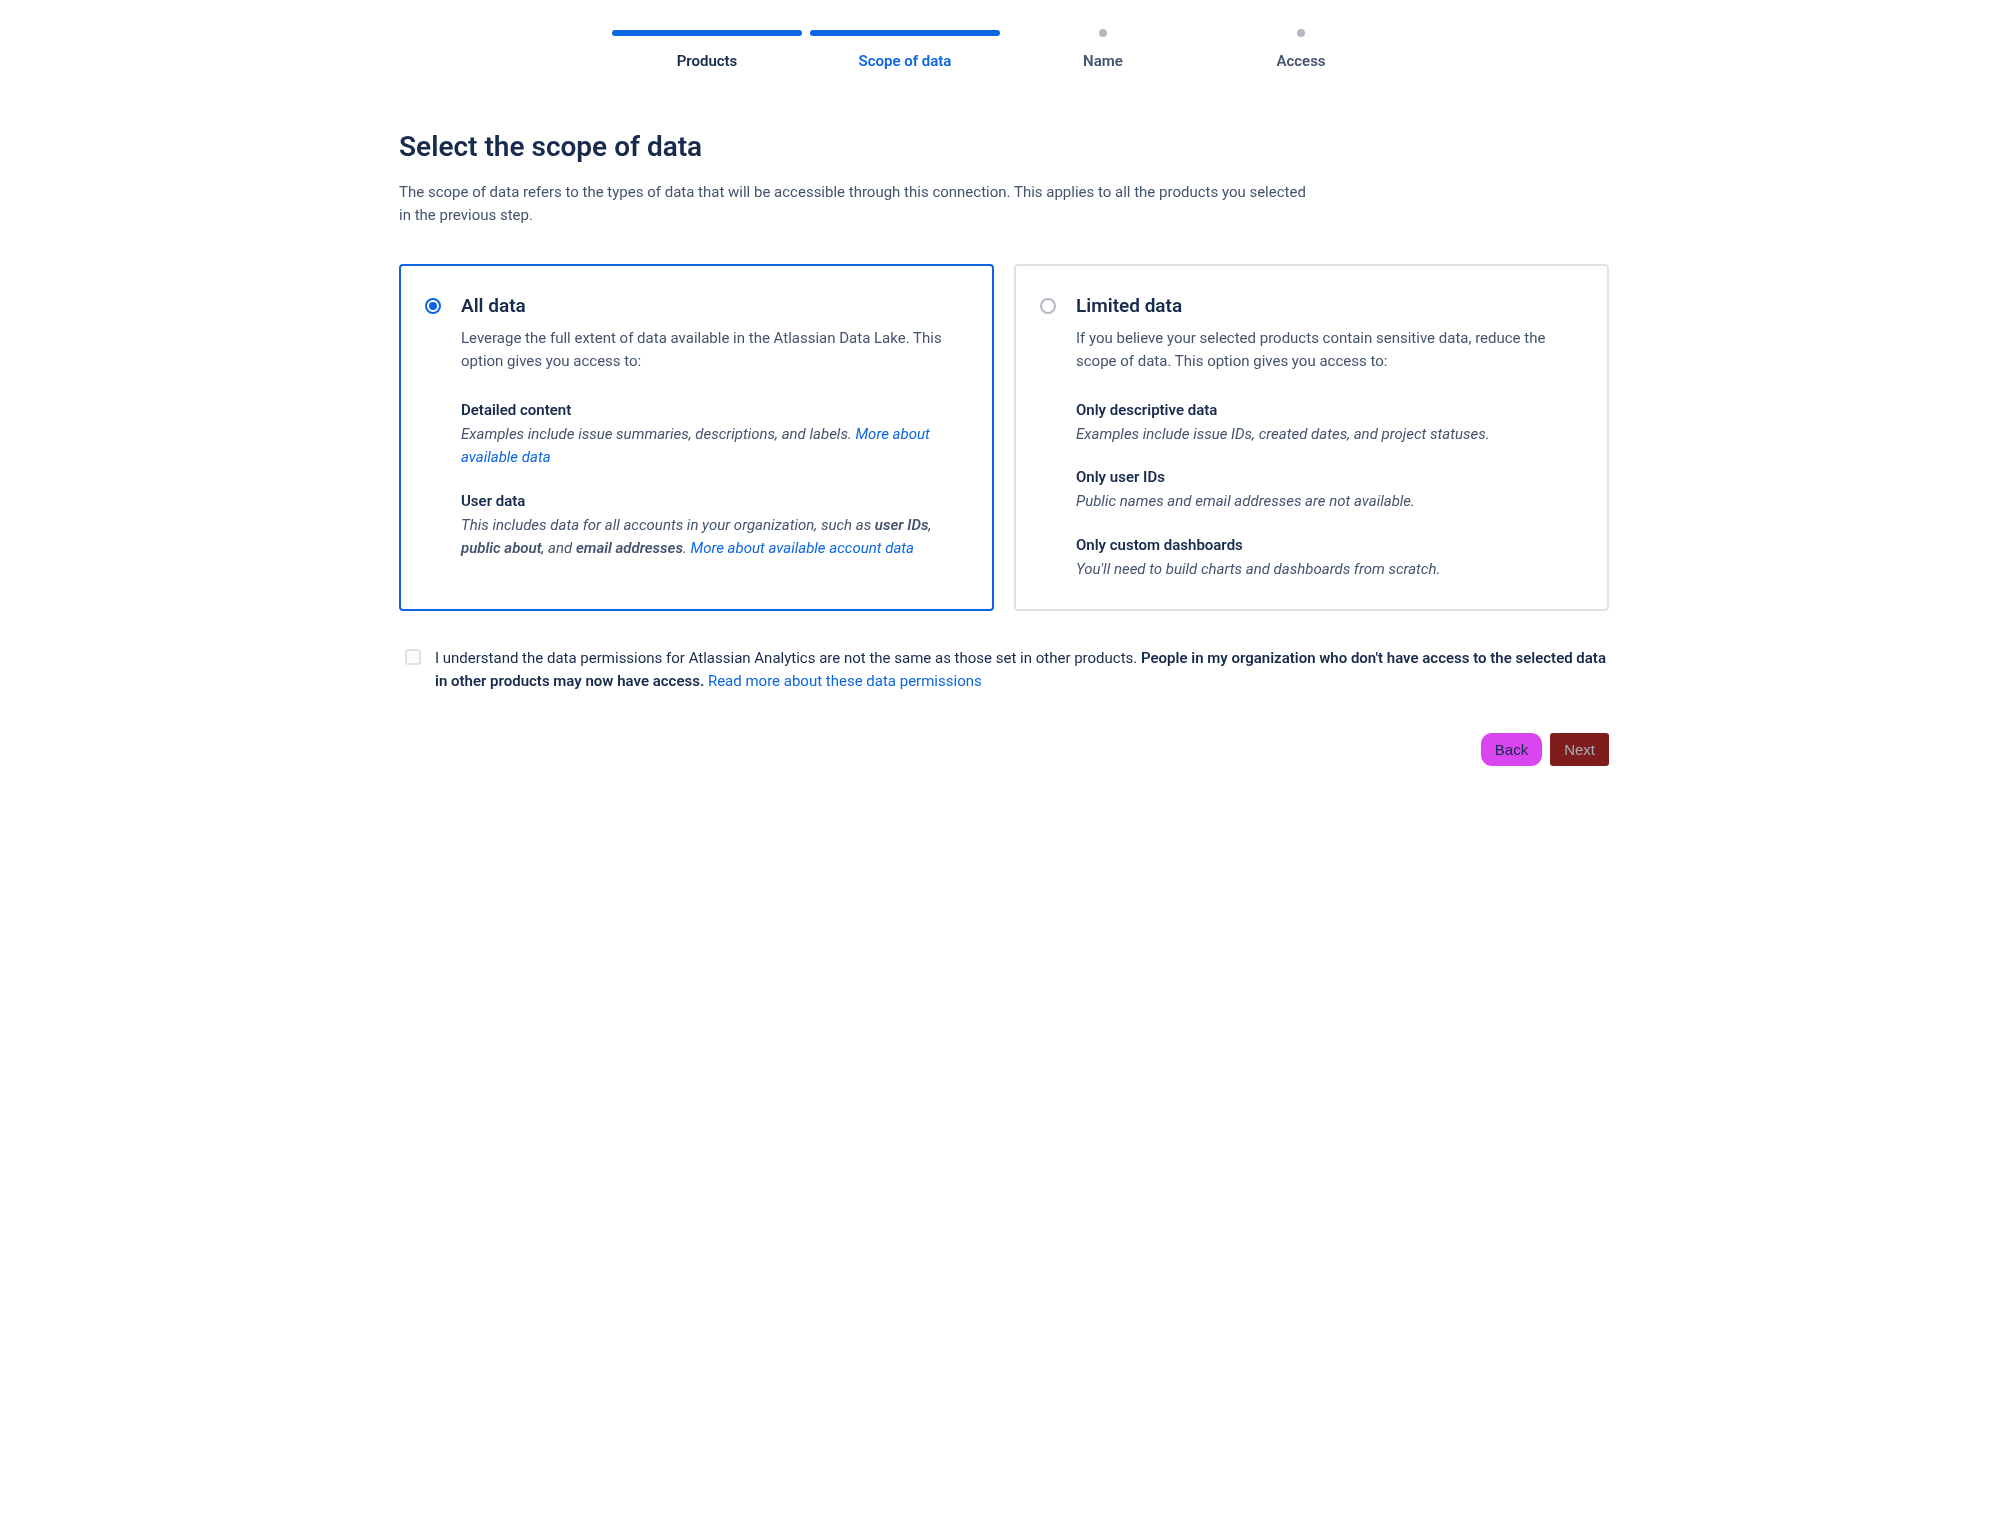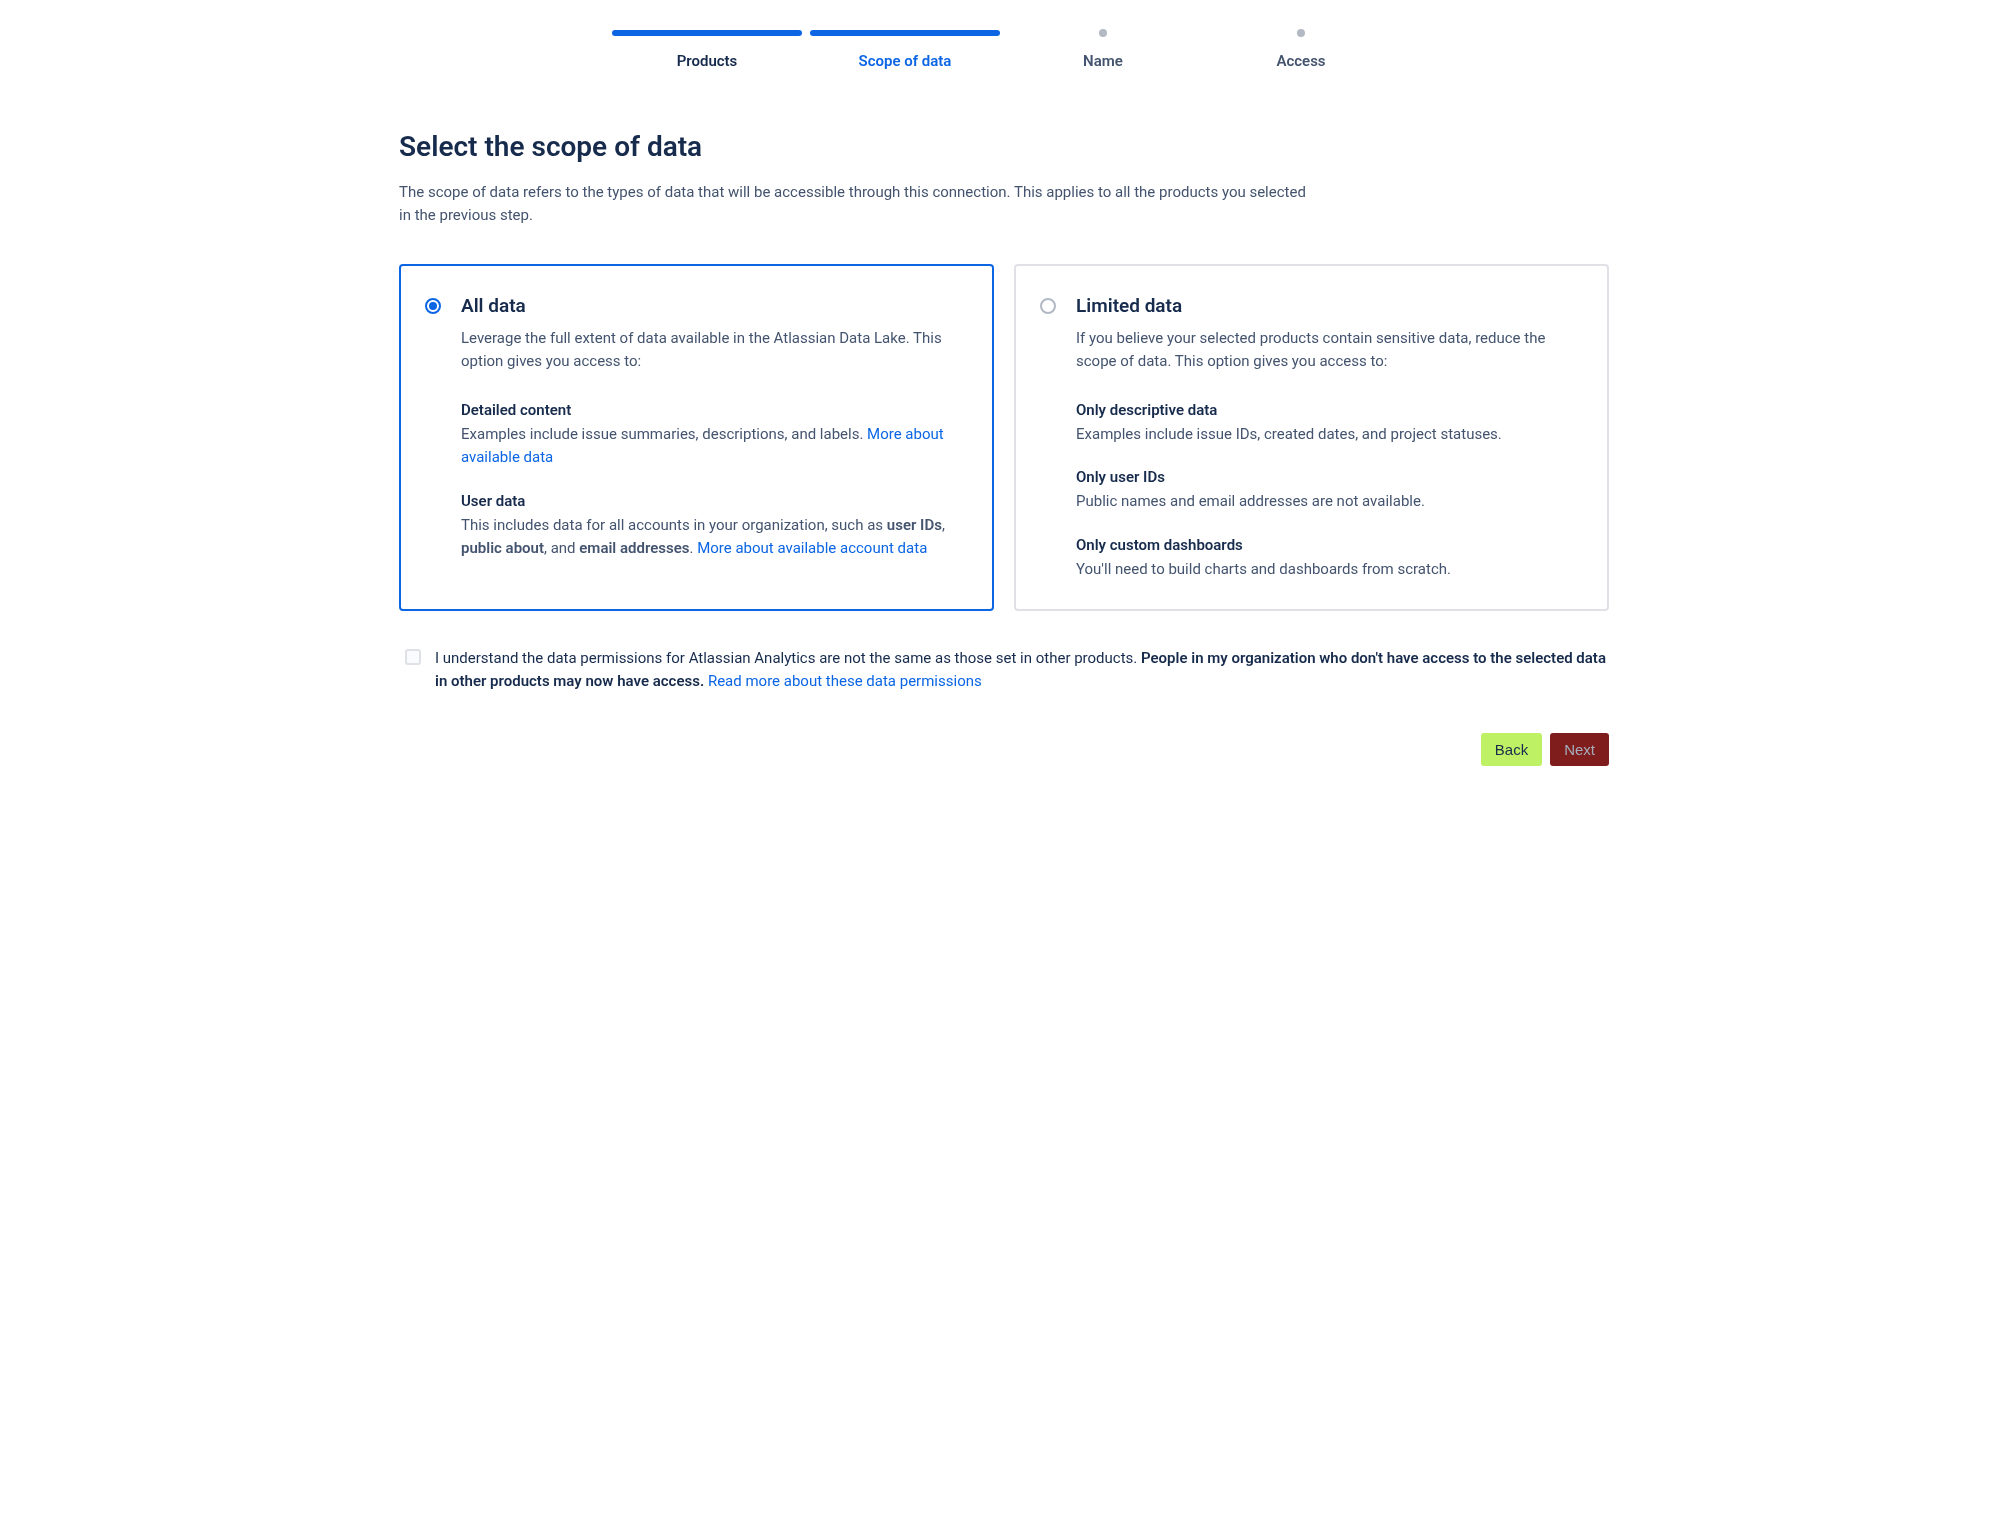--- a/index.html
+++ b/index.html
@@ -138,20 +138,21 @@
     .section-title {
       font-size: 15px;
       font-weight: 600;
       color: #172B4D;
       margin-bottom: 4px;
     }
     .section-body {
       font-size: 15px;
       color: #44546F;
       line-height: 1.55;
+      font-style: italic;
     }
     .section-body b {
       font-weight: 600;
       color: #44546F;
     }
     .link {
       color: #0C66E4;
       text-decoration: none;
     }
     
@@ -187,22 +188,23 @@
     }
     .btn {
       padding: 8px 14px;
       border-radius: 3px;
       font-size: 15px;
       font-weight: 500;
       border: none;
       cursor: pointer;
     }
     .btn-back {
-      background: #bef264;
-      color: #172B4D;
+      background: #d946ef;
+      color: #172B4D;
+      border-radius: 11px;
     }
     .btn-next {
       background: #7f1d1d;
       color: #A5ADBA;
       cursor: not-allowed;
     }
   </style>
 </head>
 <body>
 

